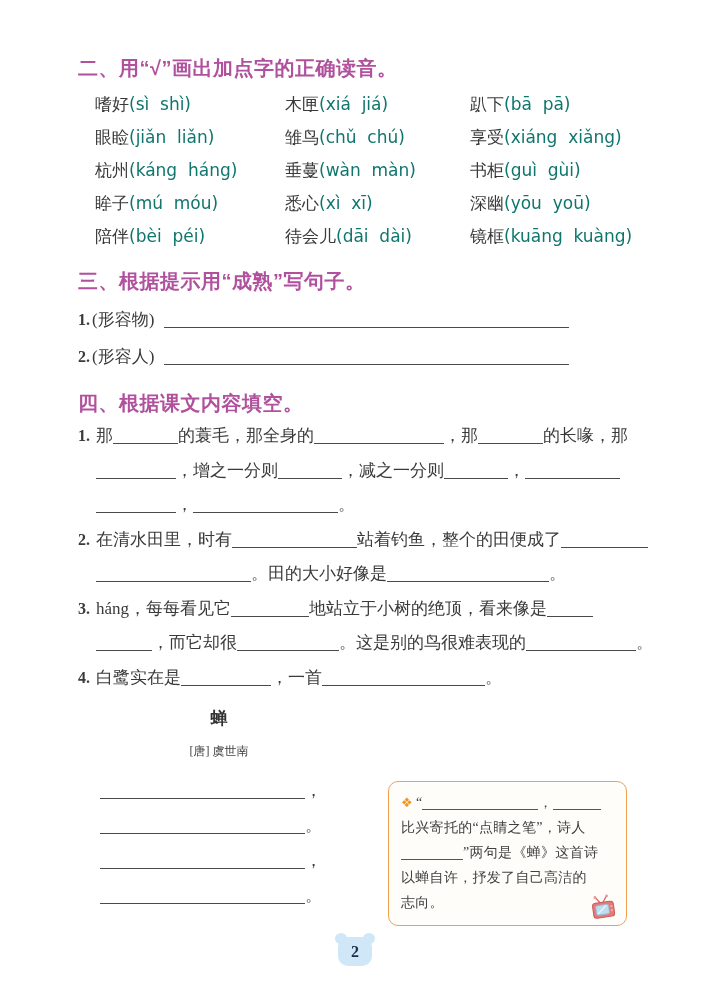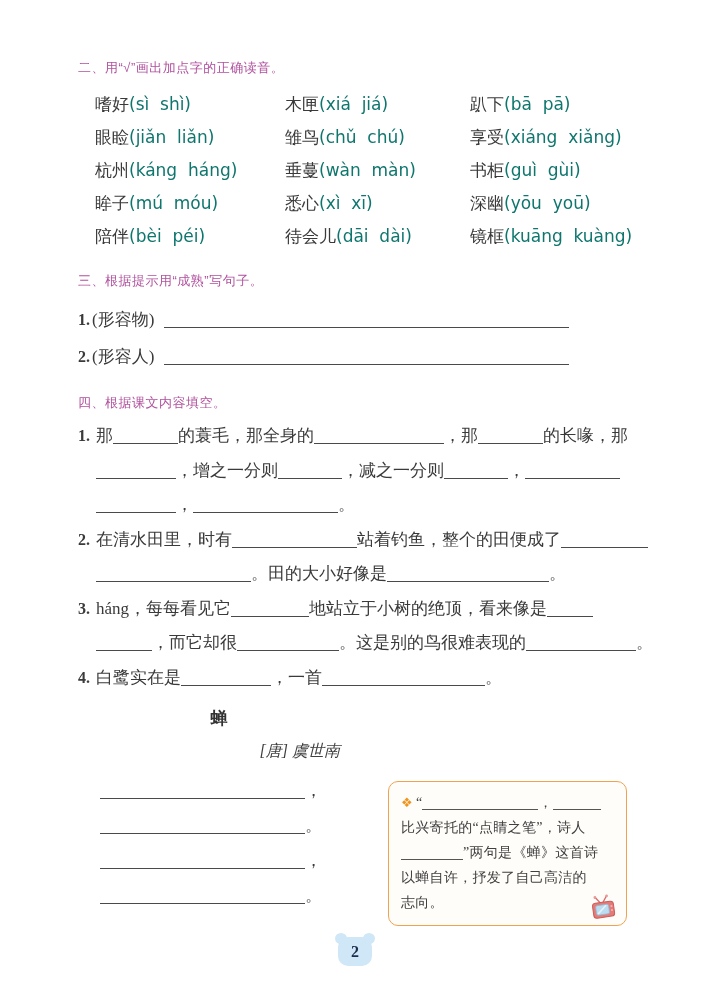--- a/index.html
+++ b/index.html
@@ -2,22 +2,22 @@
 <html style="--header-color: #b1519e; --note-border: #f0a24f; --marker-color: #f0941e; --badge-color: #cfe7f6;"><head>
 <meta charset="utf-8">
 <style>
   html,body{margin:0;padding:0;}
   body{
     width:710px;height:1005px;background:#ffffff;position:relative;
     font-family:"Liberation Serif",serif;color:#3a3a3a;overflow:hidden;
   }
   .content{position:absolute;left:78px;top:56px;width:584px;}
   h2.sec-title{
-    margin:0;font-family:"Liberation Sans",sans-serif;font-weight:normal;
-    font-size:13px;color:var(--header-color,#b1519e);line-height:24px;letter-spacing:.5px;
+    margin:0;font-family:"Liberation Sans",sans-serif;font-weight:bold;
+    font-size:20px;color:var(--header-color,#b1519e);line-height:24px;letter-spacing:.5px;
   }
   
   .word-grid{
     margin:8px 0 0 17px;display:grid;grid-template-columns:190px 185px 1fr;
     row-gap:0;column-gap:0;
   }
   .word-cell{line-height:32px;font-size:17px;white-space:nowrap;}
   .zi{position:relative;display:inline-block;}
   .zi.dot::after{
     content:"•";position:absolute;left:50%;transform:translateX(-50%);
@@ -40,21 +40,21 @@
   .q .line{line-height:34.5px;font-size:17px;white-space:nowrap;}
   .q .qnum{margin-left:-18px;width:18px;margin-right:0;}
   
   .sec5{position:relative;margin-top:12px;}
   .poem{width:242px;margin-left:20px;text-align:center;}
   .poem-title{
     margin-top:12px;font-family:"Liberation Sans",sans-serif;font-weight:bold;
     font-size:17px;color:#333;line-height:24px;
   }
   .poem-author{
-    margin-top:8px;font-style:italic;font-size:16px;color:#3f3f3f;line-height:24px;text-align:right;
+    margin-top:8px;font-size:12px;color:#3f3f3f;line-height:24px;
   }
   .poem-lines{margin-top:10px;text-align:left;padding-left:2px;}
   .poem-line{line-height:35px;font-size:17px;}
   .note-box{
     position:absolute;left:310px;top:74px;width:213px;
     border:1.5px solid var(--note-border,#f0a24f);border-radius:10px;
     padding:8px 12px 10px 12px;background:#fffdf9;
   }
   .note-line{font-size:14px;line-height:25px;color:#404040;letter-spacing:.3px;white-space:nowrap;}
   .note-marker{color:var(--marker-color,#f0941e);font-size:13px;margin-right:3px;}

